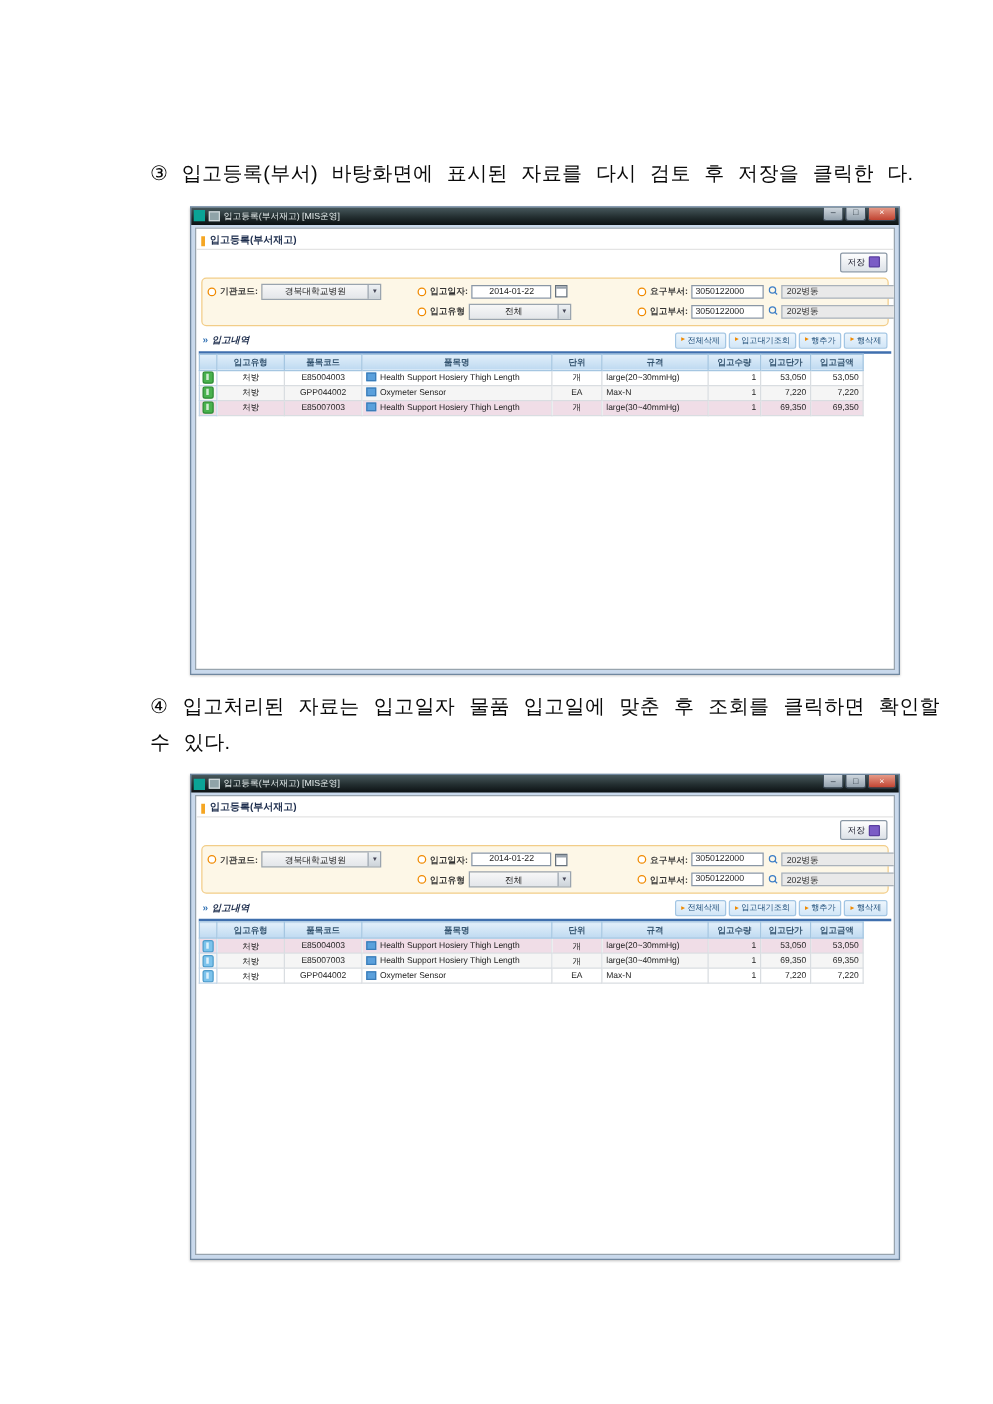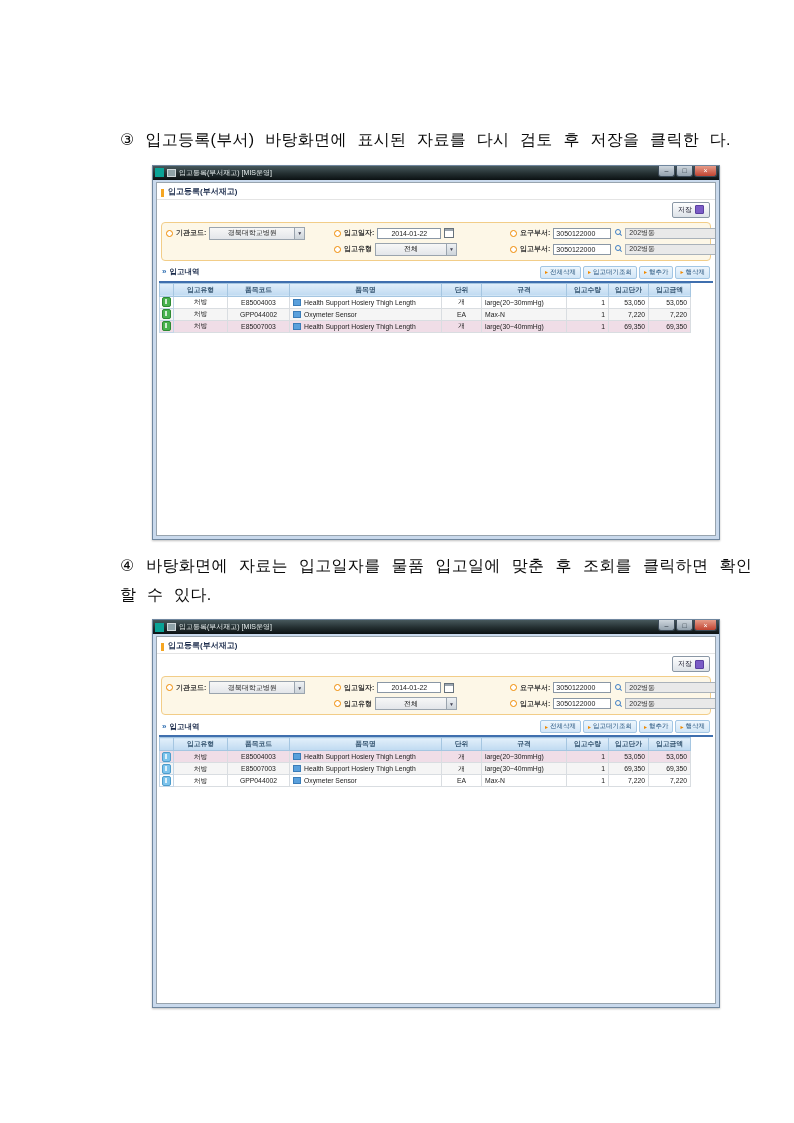--- a/index.html
+++ b/index.html
@@ -63,21 +63,21 @@
   .cal-ico::before{content:"";position:absolute;top:0;left:0;right:0;height:2px;background:#9aa4ae;}
   .mag-ico{width:8px;height:8px;position:relative;flex:0 0 auto;}
   .mag-ico::before{content:"";position:absolute;top:0;left:1px;width:4px;height:4px;border:1.4px solid #3f7fc6;border-radius:50%;}
   .mag-ico::after{content:"";position:absolute;left:5px;top:5px;width:3px;height:1.4px;background:#3f7fc6;transform:rotate(45deg);}
   .ro-field{border:1px solid #aab2ba;background:#e9e9e9;height:9px;font-size:7px;color:#333;
             display:flex;align-items:center;padding:0 3px;width:86px;}
   .fdivider{width:1px;align-self:stretch;background:#f2cd88;margin:0 6px;}
 
   .detail-row{display:flex;align-items:center;gap:3px;padding:2px 3px;border-bottom:2px solid #3f6fae;margin:0 2px;}
   .chev{font-size:8px;font-weight:bold;color:#2f6fb2;line-height:1;}
-  .detail-title{font-size:7.5px;font-weight:bold;color:#1c2c4c;flex:1 1 auto;}
+  .detail-title{font-size:7.5px;font-weight:bold;color:#1c2c4c;flex:1 1 auto;font-style:italic;}
   .dbtns{display:flex;gap:2px;}
   .dbtn{display:flex;align-items:center;gap:2px;font-size:6.5px;color:#1f4e79;padding:1px 4px;
         background:linear-gradient(to bottom,#eef6fd,#d2e6f7);border:1px solid #a3c6e4;border-radius:2px;cursor:pointer;}
   .dbtn .arr{font-size:6px;color:#f08a00;line-height:1;}
 
   table.grid{border-collapse:collapse;table-layout:fixed;width:531px;margin:0 0 0 2px;font-size:6.8px;}
   .grid th{background:linear-gradient(to bottom,#e2effa,#bfdaf1);color:#33536f;font-weight:bold;
            border:1px solid #a5c6e1;height:12px;padding:0 2px;}
   .grid td{border:1px solid #d9dde1;height:11px;padding:0 3px;color:#222;overflow:hidden;white-space:nowrap;}
   .grid tr.odd td{background:#f5f5f5;}
@@ -263,21 +263,21 @@
                   <td class="c-qty">1</td>
                   <td class="c-price">69,350</td>
                   <td class="c-amount">69,350</td>
                 </tr>
               </tbody>
         </table>
       </div>
     </div>
   </div>
 </div>
-  <p class="step second">④ 바탕화면에 자료는 입고일자를 물품 입고일에 맞춘 후 조회를 클릭하면 확인할 수 있다.</p>
+  <p class="step second">④ 입고처리된 자료는 입고일자 물품 입고일에 맞춘 후 조회를 클릭하면 확인할 수 있다.</p>
   <div class="shot" id="shot2">
   <div class="win icons-blue">
     <div class="titlebar">
       <span class="app-sq"></span>
       <span class="app-ico"></span>
       <span class="title-text">입고등록(부서재고) [MIS운영]</span>
       <span class="win-btns">
         <span class="wbtn min">
               <span class="glyph">–</span>
             </span>

